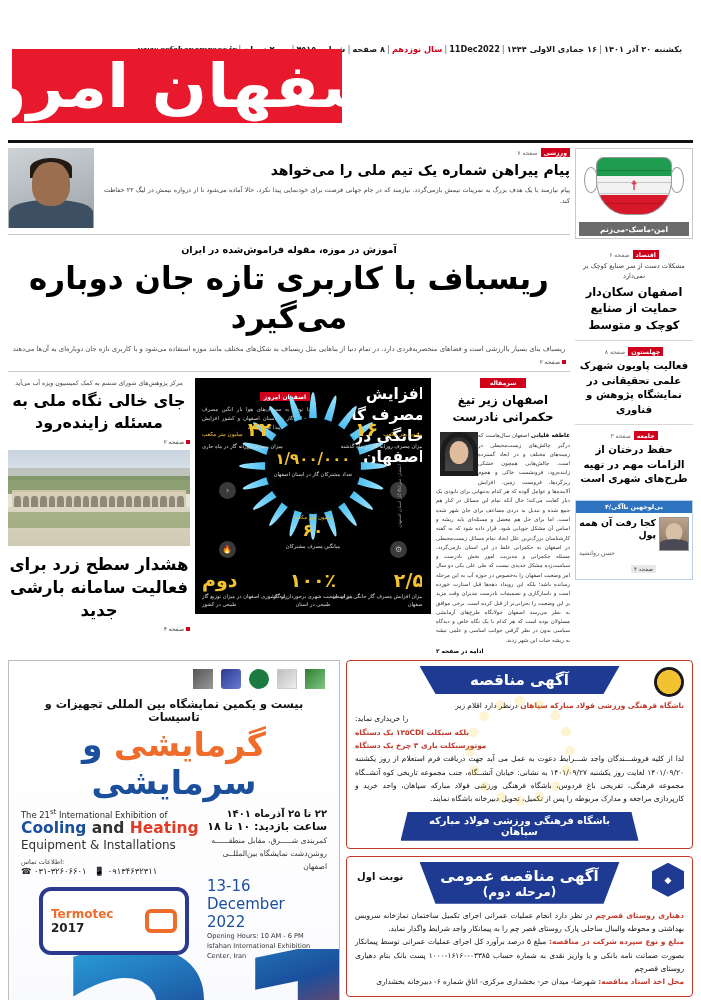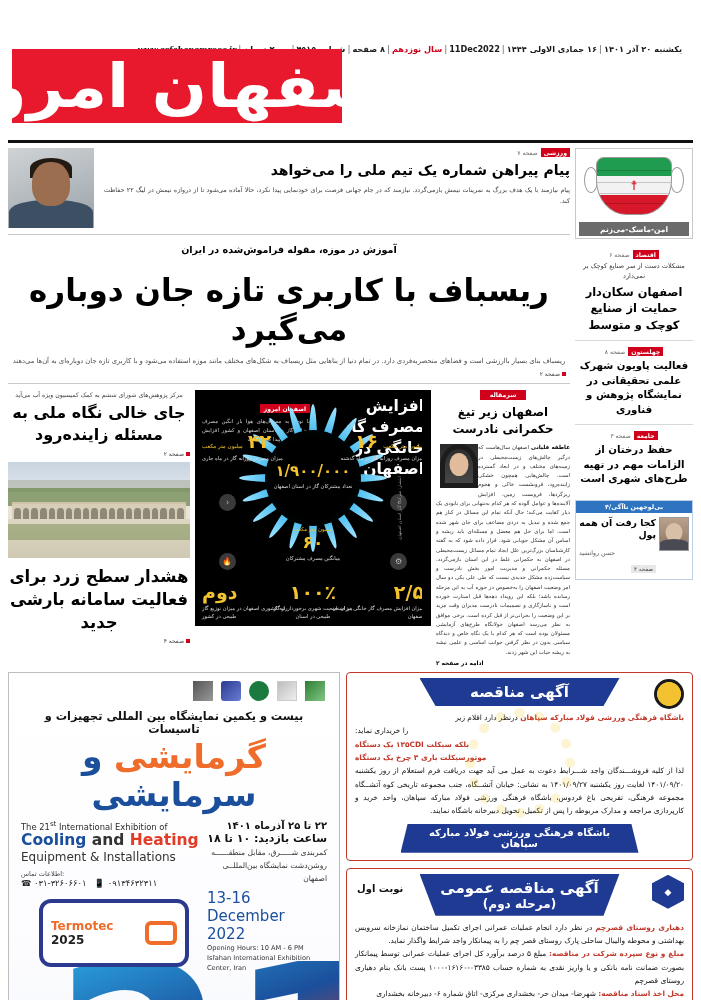--- a/index.html
+++ b/index.html
@@ -100,21 +100,21 @@
      width:42px;height:20px;border-radius:50% 50% 0 0;background:#241a14;}
   .sport-photo .torso{ position:absolute;left:50%;bottom:0;transform:translateX(-50%);
      width:84px;height:28px;border-radius:44% 44% 0 0;background:#3d4f63;}
   .sport-txt{ flex:1; text-align:right; padding-left:4px;}
   .sport-kicker{ display:flex; gap:3px; align-items:center; margin-bottom:3px;}
   .sport-title{ font-size:14px; font-weight:bold; line-height:1.45; letter-spacing:-.3px; color:#000;}
   .sport-lead{ font-size:6.4px; color:#3d3d3d; line-height:1.75; text-align:justify; margin-top:4px;}
 
   
   .head-block{ text-align:center; padding:9px 4px 6px; border-bottom:1px solid #c9c9c9;}
-  .head-kicker{ font-size:9.6px; font-weight:bold; color:#000; margin-bottom:16px;}
+  .head-kicker{ font-size:9.6px; font-weight:bold; color:#000; margin-bottom:4px;}
   .head-main{ font-size:31px; font-weight:bold; color:#000; line-height:1.25; letter-spacing:-1.1px;}
   .head-lead{ font-size:6.8px; color:#4a4a4a; line-height:1.8; margin-top:6px; text-align:center;}
   .head-pagetag{ font-size:6px; color:#444; text-align:right; margin-top:3px;}
   .pg-sq{ display:inline-block;width:4px;height:4px;background:#d0021b;vertical-align:middle;margin-left:2px;}
 
   
   .mid-row{ display:flex; gap:5px; padding-top:6px; }
   .mid-col-a{ width:182px; flex:0 0 182px;}
   .mid-col-b{ width:236px; flex:0 0 236px;}
   .mid-col-c{ flex:1 1 auto;}
@@ -580,21 +580,21 @@
               &nbsp;
               <span>📱</span>
               <span>۰۹۱۳۴۶۳۲۳۱۱</span>
             </div>
           </div>
         </div>
 
         <div class="expo-big2">
           <span class="expo-21">21</span>
           <div class="termo">
-            <span class="tx"><span class="o">Termotec</span><span class="d"> 2025</span></span>
+            <span class="tx"><span class="o">Termotec</span><span class="d"> 2017</span></span>
             <span class="sq"></span>
           </div>
         </div>
       </div>
     </div>
 
   </div>
 </div>
 
 </body></html>

